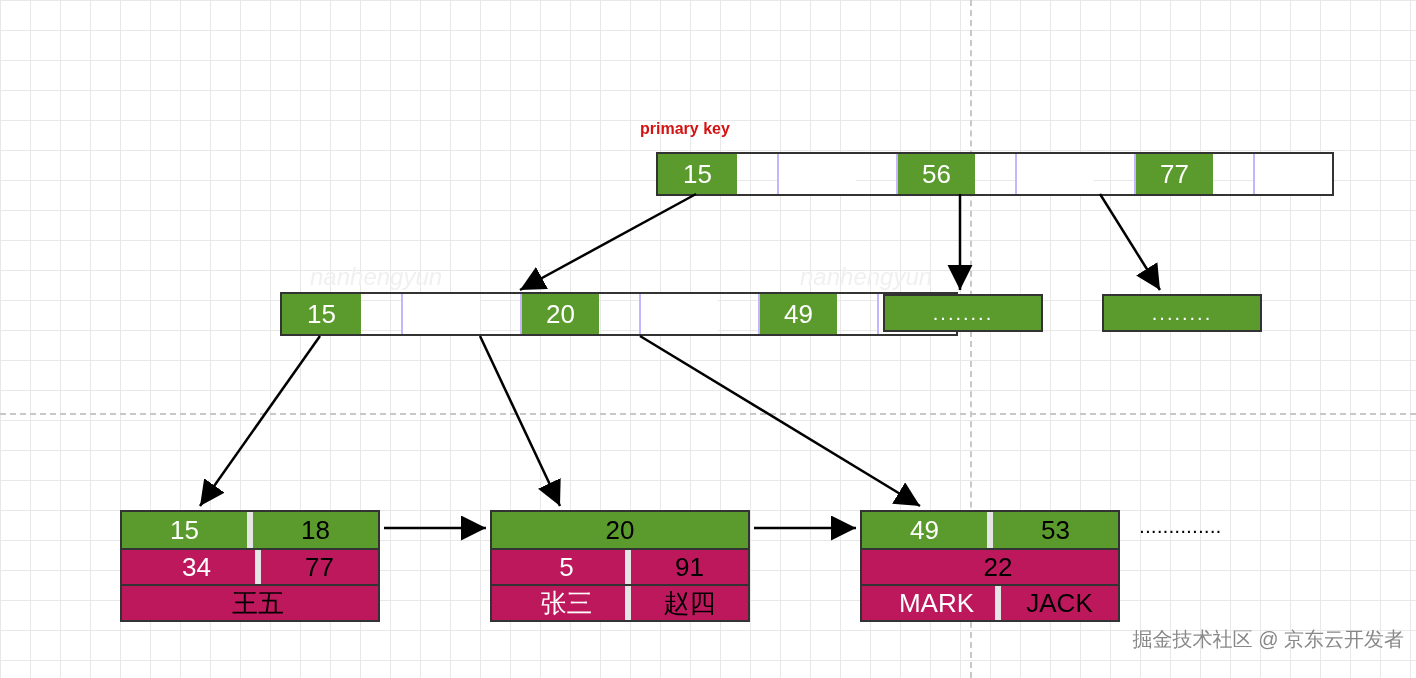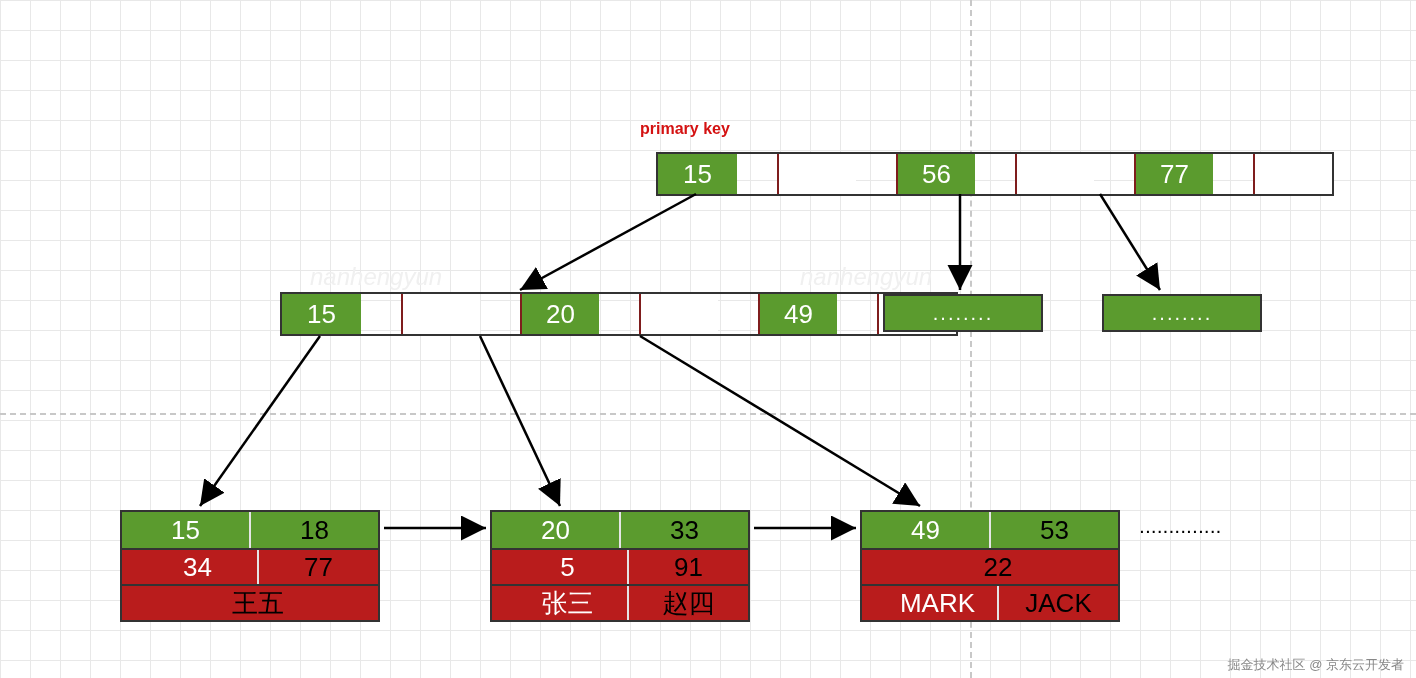--- a/index.html
+++ b/index.html
@@ -20,47 +20,47 @@
     background-size: 30px 30px;
   }
   .midline-h { position:absolute; left:0; right:0; top:413px; border-top:2px dashed #c8c8c8; }
   .midline-v { position:absolute; top:0; bottom:0; left:970px; border-left:2px dashed #c8c8c8; }
   .title {
     position:absolute; left:640px; top:120px;
     color:#d41212; font-weight: bold; font-size:16px;
   }
   .watermark1 { position:absolute; left:310px; top:263px; color:#f0f0f0; font-size:24px; font-style:italic; pointer-events:none; }
   .watermark2 { position:absolute; left:800px; top:263px; color:#f0f0f0; font-size:24px; font-style:italic; pointer-events:none; }
-  .credit { position:absolute; right:12px; bottom:4px; color:#888; font-size:13px;margin-top:8px; }
+  .credit { position:absolute; right:12px; bottom:25px; color:#888; font-size:20px;margin-top:8px; }
   
   .node {
     position:absolute; display:flex; border:2px solid #333;
   }
   .cell {
     width:79px; height:40px; display:flex; align-items:center; justify-content:center;
     font-size:26px;
   }
   .g { background:#5b9b2e; color:#fff; }
   .w { background:#fff; color:#000; }
-  .node .cell + .cell { border-left:2px solid #7f1d1d;margin-left:40px; }
+  .node .cell + .cell { border-left:2px solid #c4b5fd;margin-left:40px; }
   
   .ph { position:absolute; width:160px; height:38px; background:#5b9b2e; border:2px solid #333;
         display:flex; align-items:center; justify-content:center; color:#fff; font-size:20px; letter-spacing:2px; }
   
   .leaf {
     position:absolute; width:260px; border:2px solid #333;
   }
   .leaf .row { display:flex; height:36px; }
   .leaf .row + .row { border-top:2px solid #333; }
   .leaf .lc { flex:1; display:flex; align-items:center; justify-content:center; font-size:26px; }
-  .leaf .lc + .lc { border-left:2px solid #e5e5e5; }
+  .leaf .lc + .lc { border-left:6px solid #e5e5e5; }
   .r-head { background:#5b9b2e; }
   .r-head .lc:first-child { color:#fff; }
   .r-head .lc:last-child { color:#000; }
-  .r-data { background:#b91c1c;padding-left:16px; }
+  .r-data { background:#be185d;padding-left:16px; }
   .r-data .lc:first-child { color:#fff; }
   .r-data .lc:last-child { color:#000; }
   .dots { position:absolute; left:1140px; top:520px; font-size:14px; letter-spacing:2px; color:#000; font-weight:bold; }
   svg.arrows { position:absolute; inset:0; width:1416px; height:678px; pointer-events:none; }
 </style>
 </head>
 <body>
 
 <div class="grid"></div>
 <div class="midline-h"></div>
@@ -101,21 +101,20 @@
     <div class="lc">77</div>
   </div>
   <div class="row r-data">
     <div class="lc">王五</div>
   </div>
 </div>
 
 <div class="leaf" style="left:490px; top:510px;">
   <div class="row r-head">
     <div class="lc">20</div>
-    <div class="lc">33</div>
   </div>
   <div class="row r-data">
     <div class="lc">5</div>
     <div class="lc">91</div>
   </div>
   <div class="row r-data">
     <div class="lc">张三</div>
     <div class="lc">赵四</div>
   </div>
 </div>

